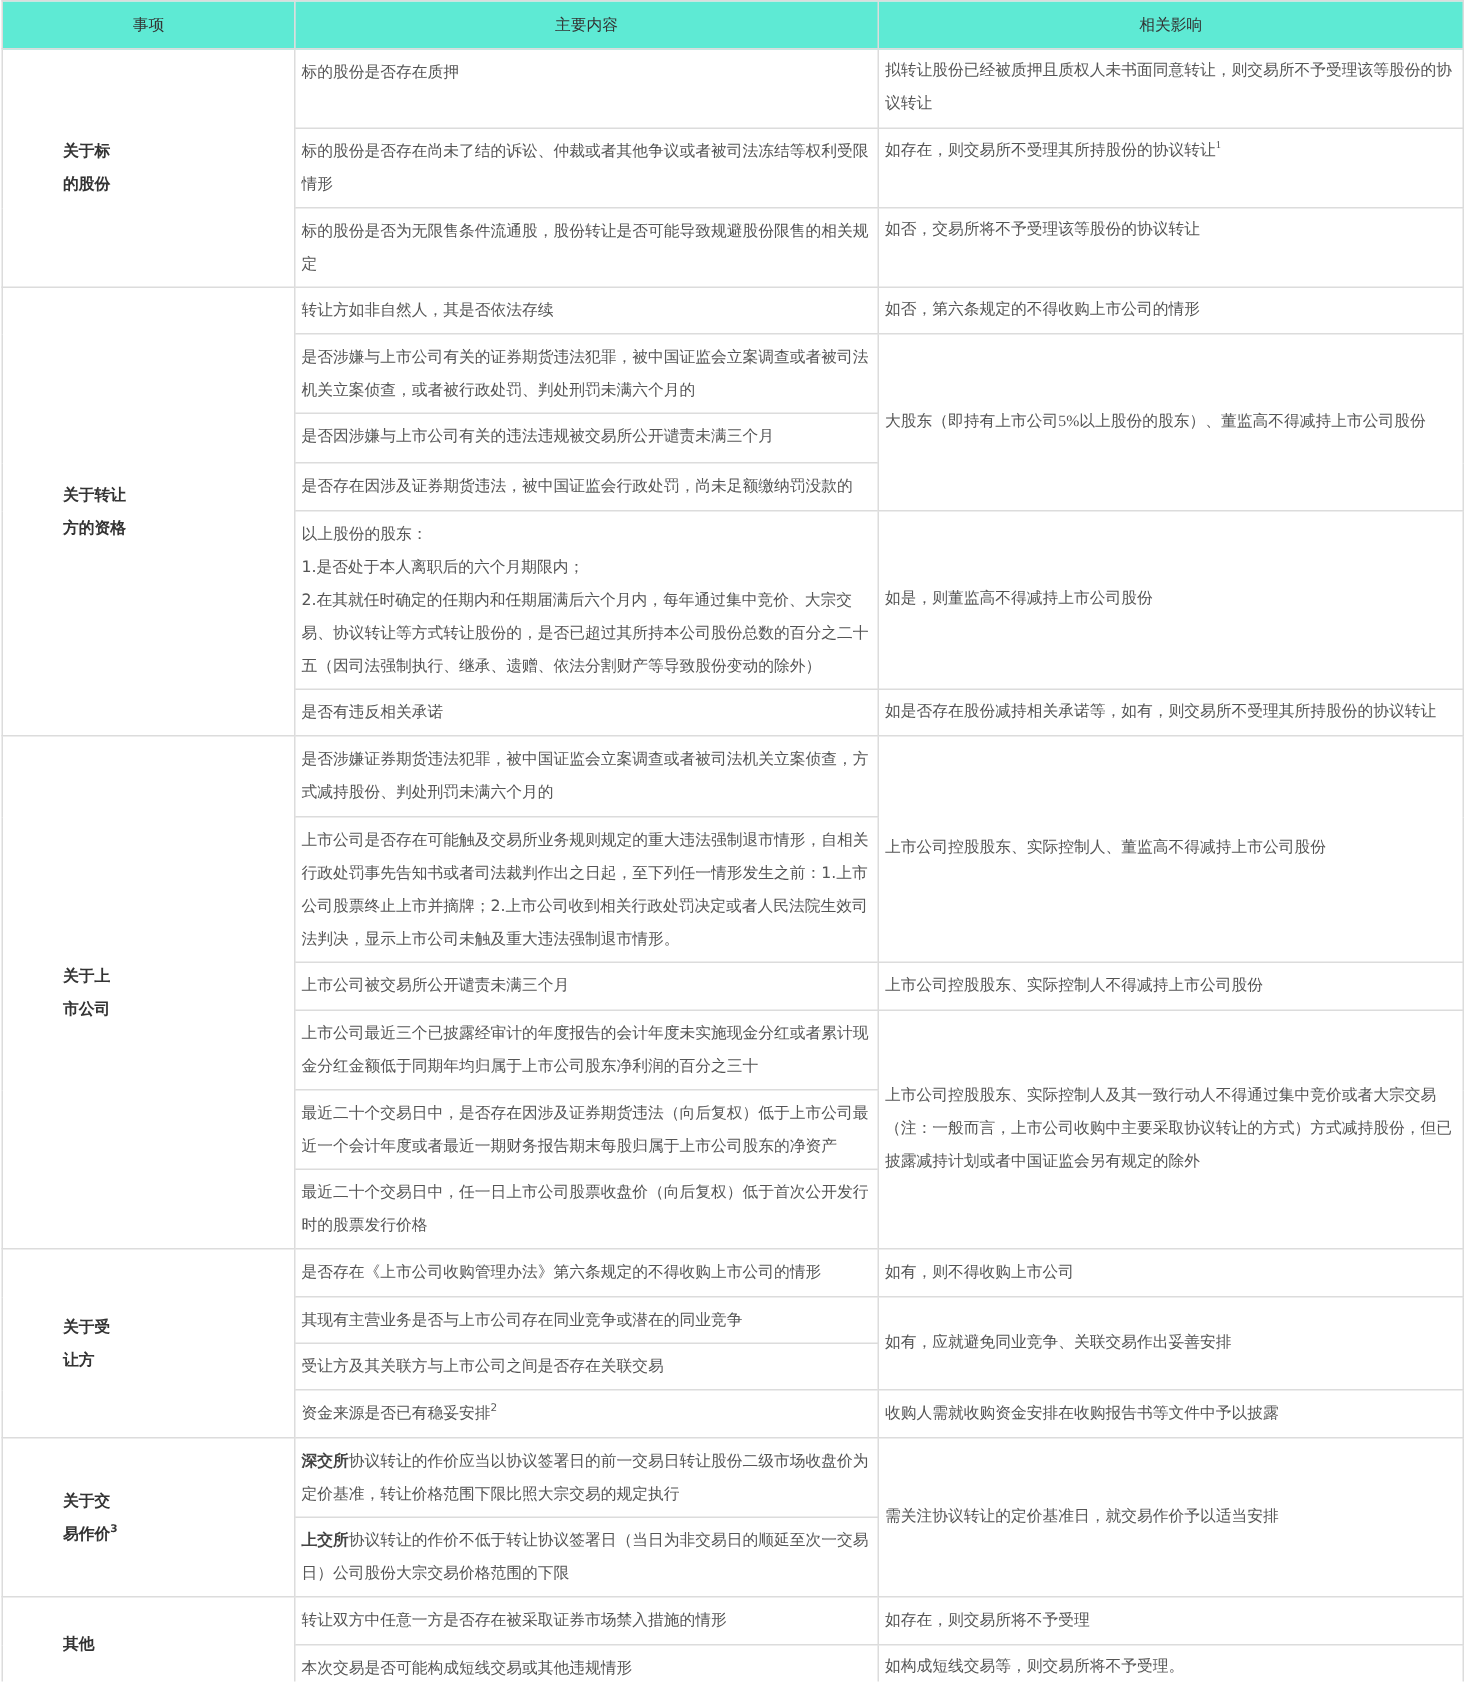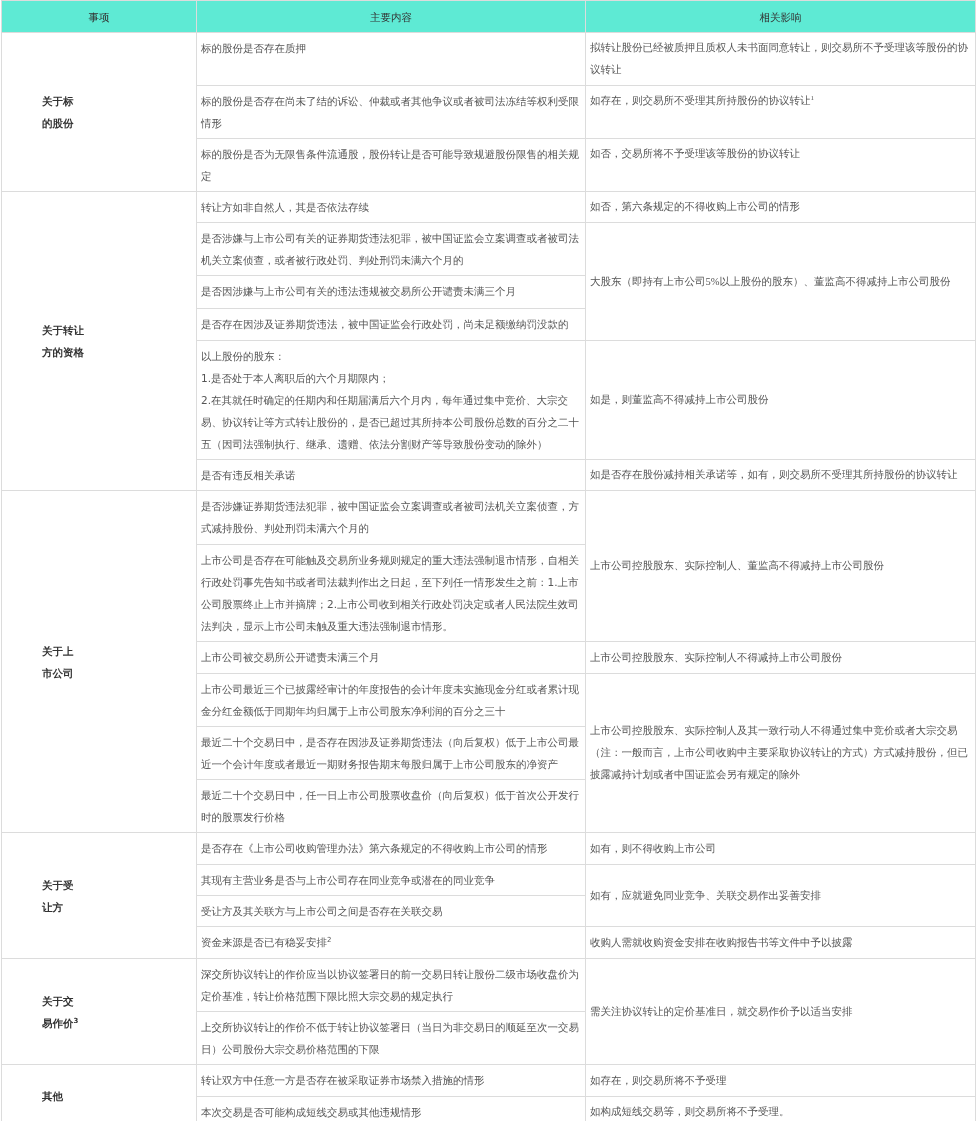--- a/index.html
+++ b/index.html
@@ -4,21 +4,21 @@
 <style>
   html,body{margin:0;padding:0;background:#ffffff;}
   body{width:976px;height:1121px;overflow:hidden;font-family:"DejaVu Sans","Liberation Sans",sans-serif;color:#555;}
   table{border-collapse:collapse;table-layout:fixed;width:974px;margin-left:1px;}
   th,td{border:1px solid #dcdcdc;font-size:10.5px;line-height:22px;vertical-align:top;padding:4px 4px 4px 4px;word-break:break-all;}
   th{background:#5eead4;color:#333;font-weight:normal;text-align:center;vertical-align:middle;height:31px;padding:0;}
   td.cat{vertical-align:middle;font-weight:bold;color:#333;padding:0 40px;}
   td.impact{vertical-align:middle;font-family:Liberation Serif, serif;}
   td.impact.top{vertical-align:top;}
   sup{font-size:7px;line-height:0;}
-  b{font-weight:normal;color:#444;}
+  b{font-weight:bold;color:#444;}
 </style>
 </head>
 <body>
 
 <table>
   <colgroup>
     <col style="width:195px">
     <col style="width:389px">
     <col style="width:390px">
   </colgroup>

